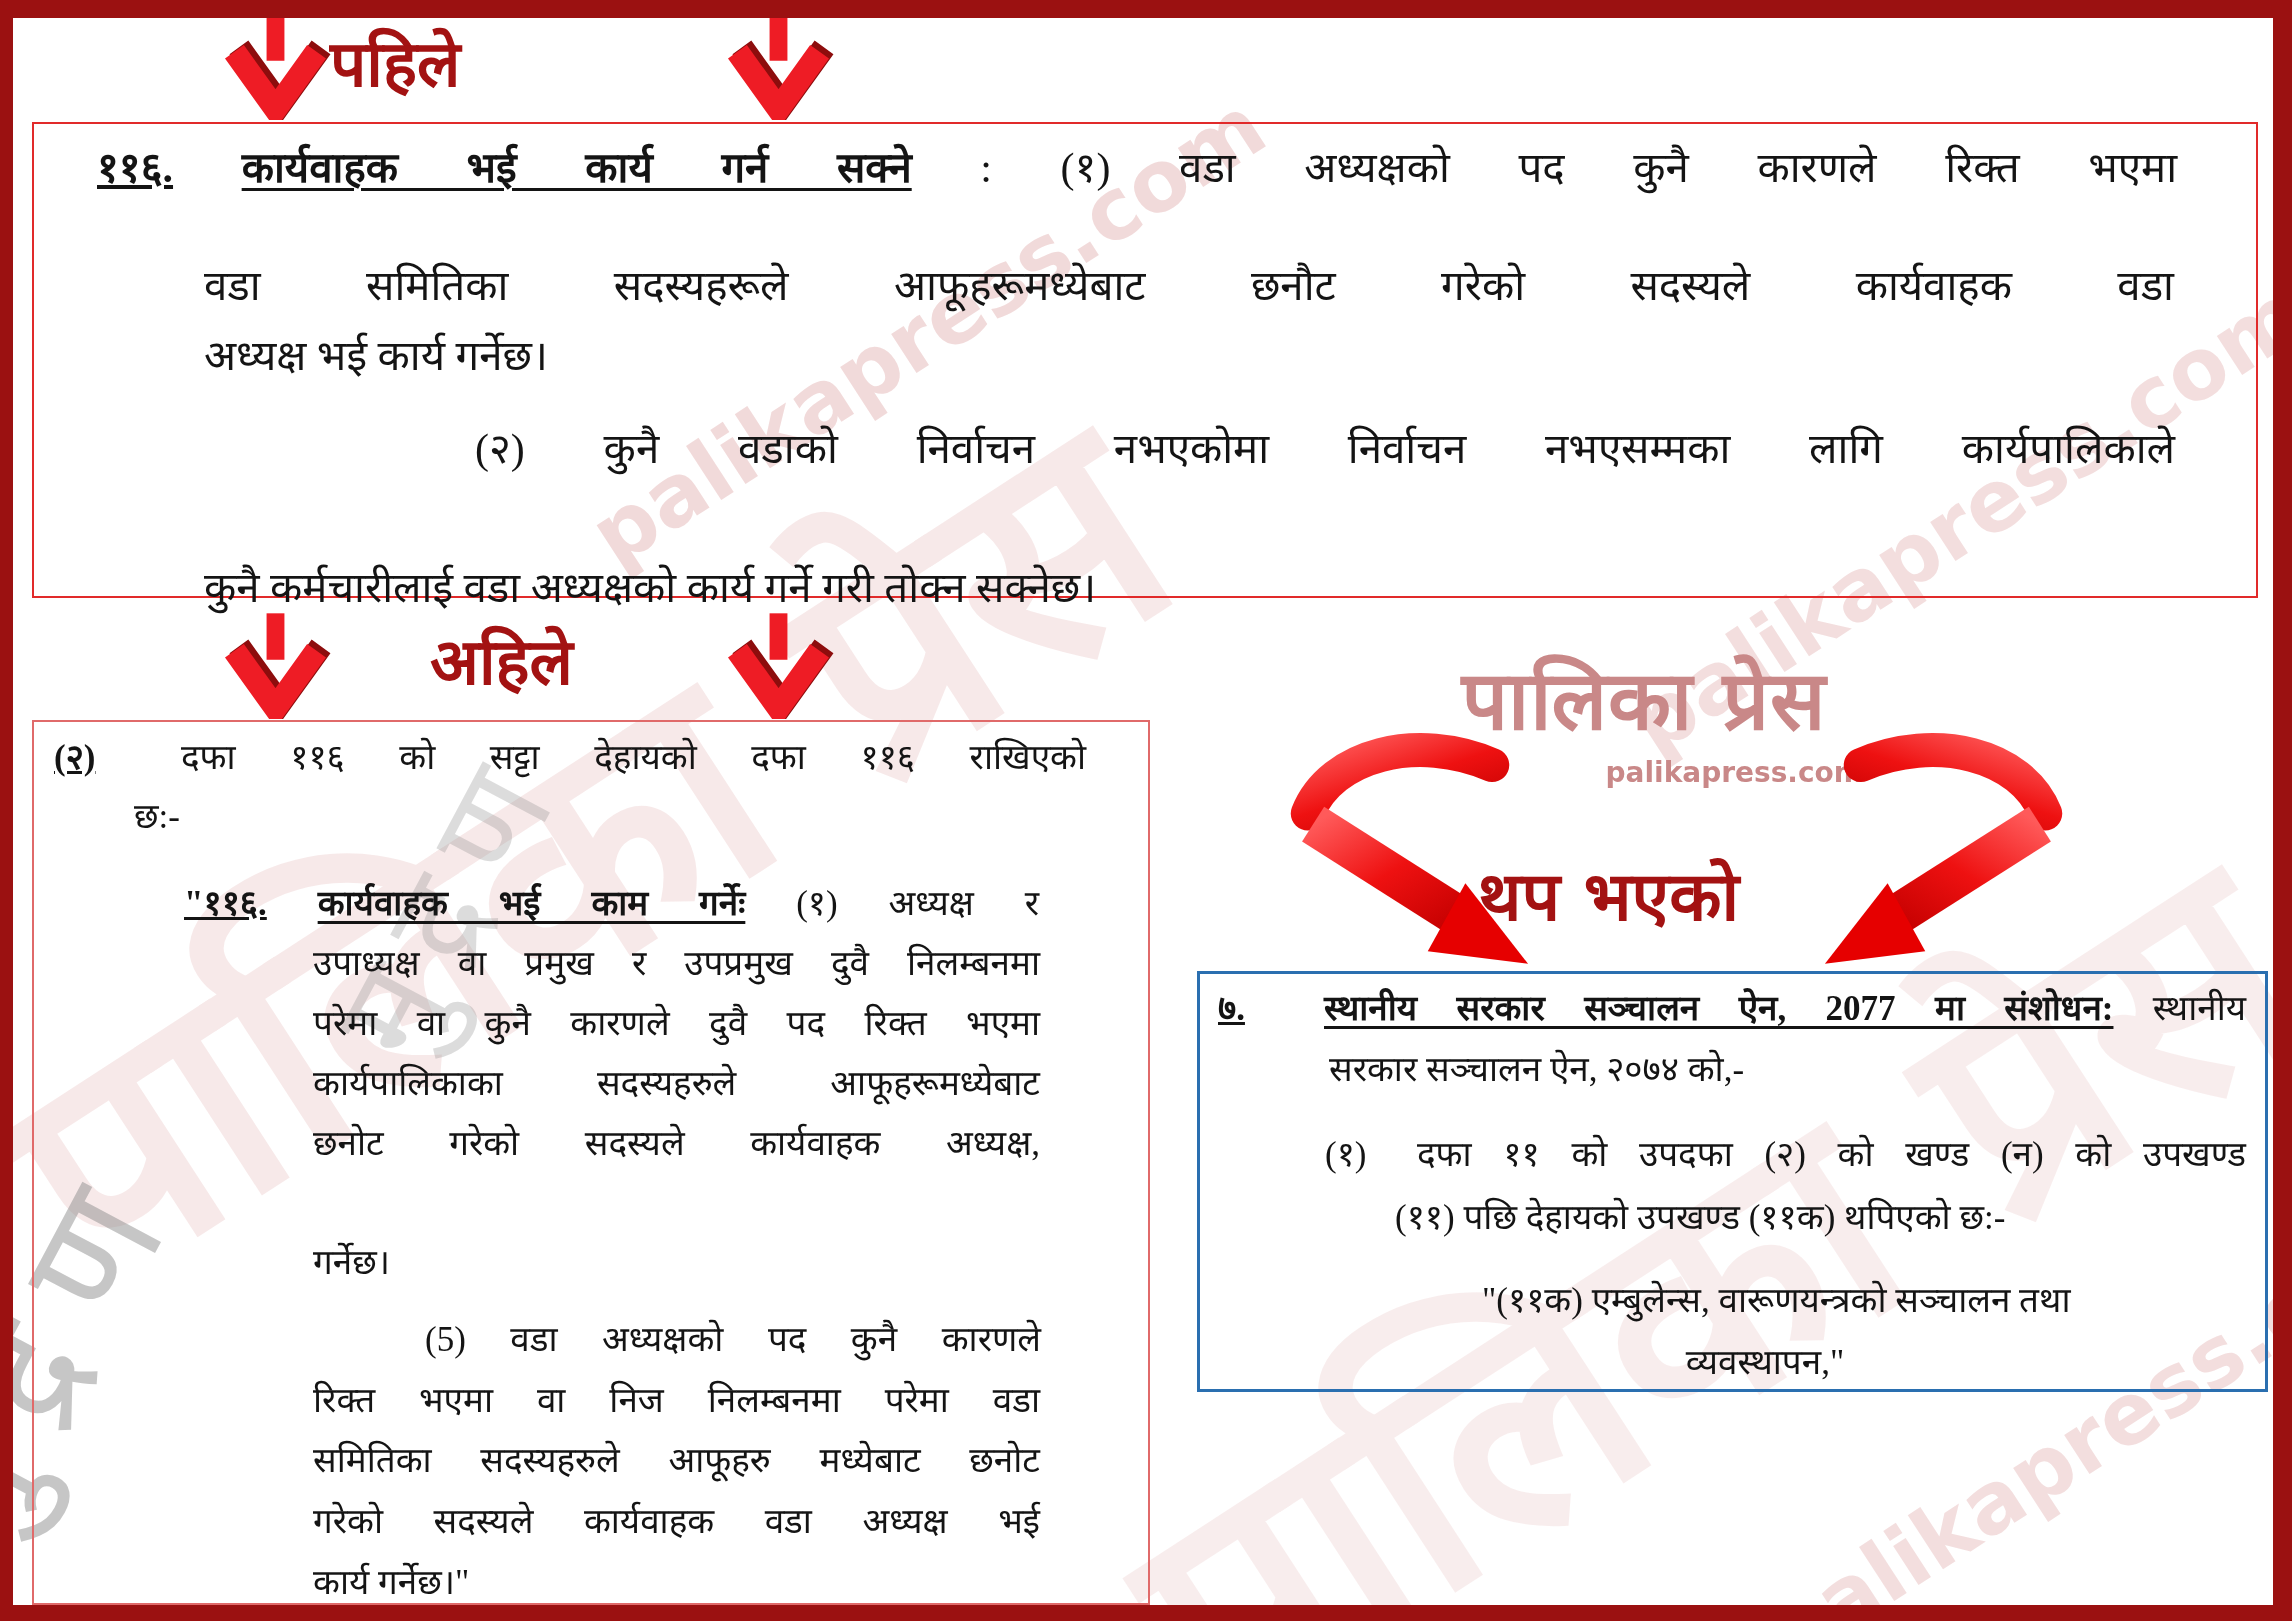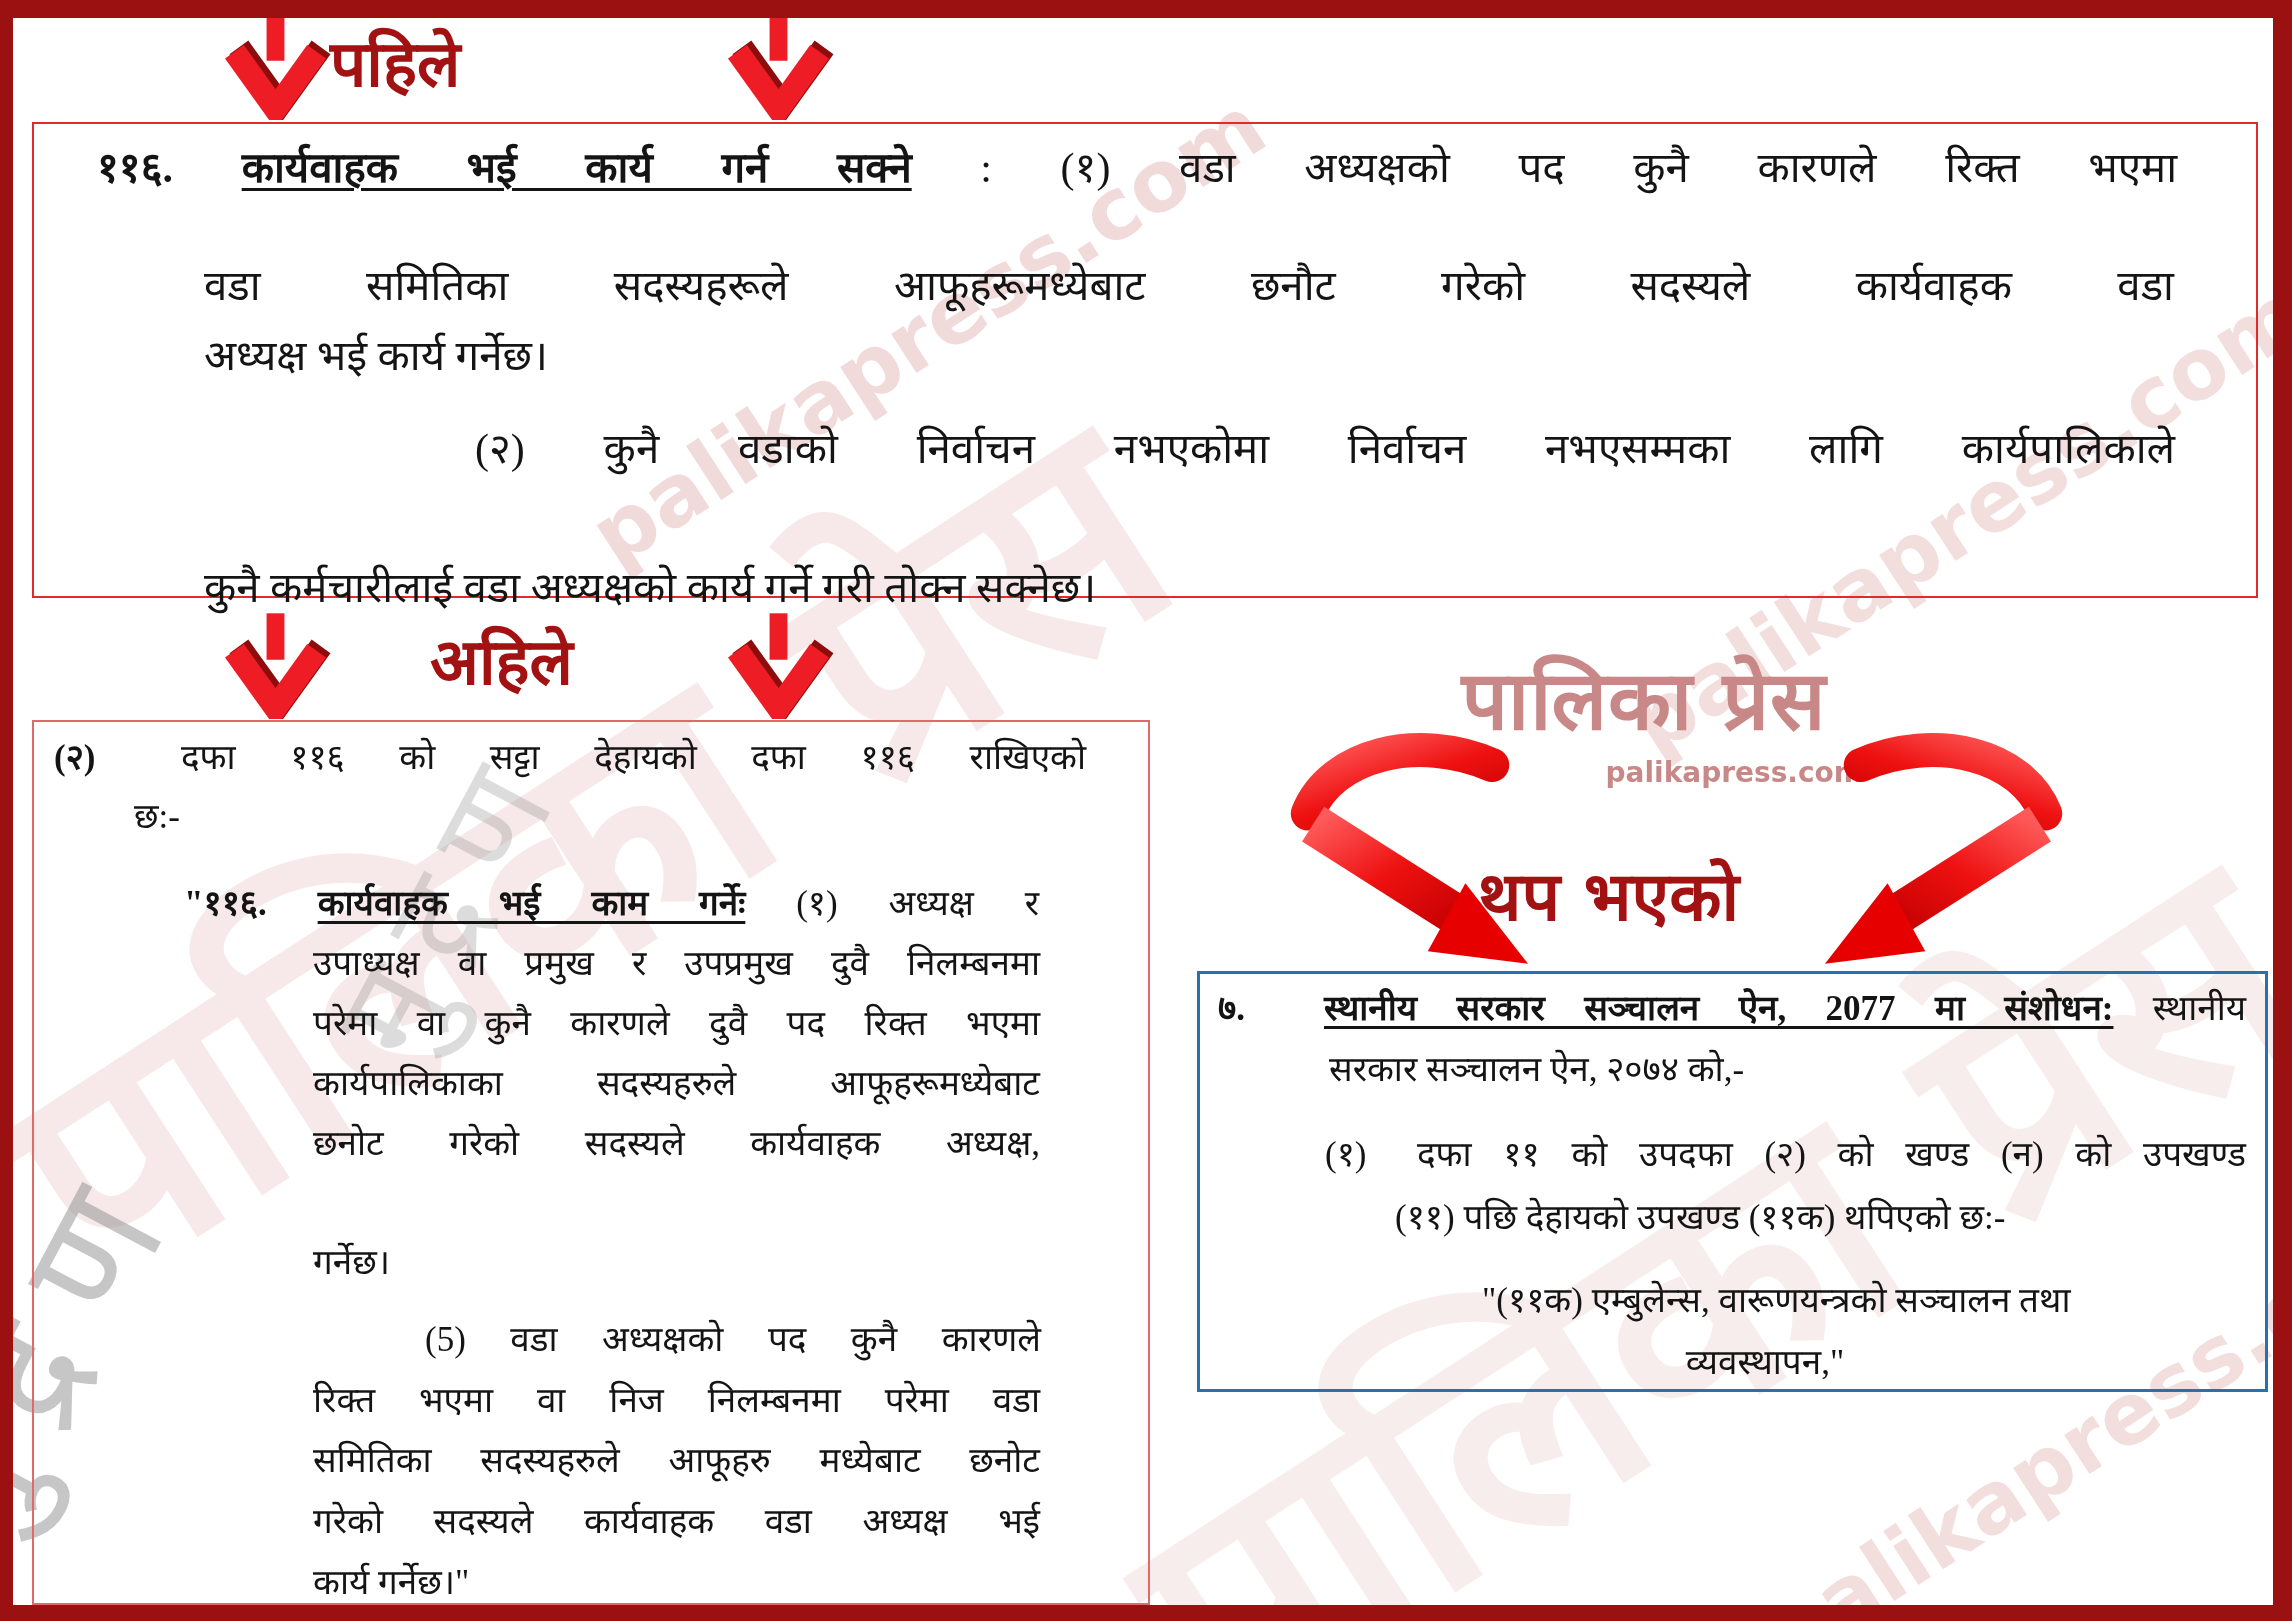--- a/index.html
+++ b/index.html
@@ -36,21 +36,21 @@
   .bx{position:absolute;z-index:2;box-sizing:border-box;background:transparent;}
   .bx.before{left:32px;top:122px;width:2226px;height:476px;border:2.7px solid #e12a2a;}
   .bx.now{left:32px;top:720px;width:1118px;height:885px;border:2.7px solid #e06a6a;}
   .bx.added{left:1197px;top:971px;width:1071px;height:421px;border:3.6px solid #2a6fb0;}
 
   
   .ln{position:absolute;z-index:3;color:#141414;white-space:nowrap;line-height:1.25;}
   .t48{font-size:42px;}
   .t39{font-size:35px;}
   .j{text-align:justify;text-align-last:justify;white-space:normal;}
-  .b{font-weight:bold;}
+  .b{font-weight:bold;text-decoration:underline;}
   .hd{font-weight:bold;text-decoration:underline;text-decoration-thickness:2.7px;
       text-underline-offset:6.3px;text-decoration-color:#141414;}
   .ctr{text-align:center;white-space:normal;}
 
   
   .logo-title{position:absolute;z-index:3;left:1411px;top:641px;width:466px;text-align:center;
       font-family:"DejaVu Sans",sans-serif;font-weight:bold;font-size:82px;color:#c98888;
       white-space:nowrap;letter-spacing:0.9px;}
   .logo-domain{position:absolute;z-index:3;left:1603px;top:756px;width:260px;text-align:right;
       font-family:"DejaVu Sans",sans-serif;font-weight:bold;font-size:28px;color:#c98888;

